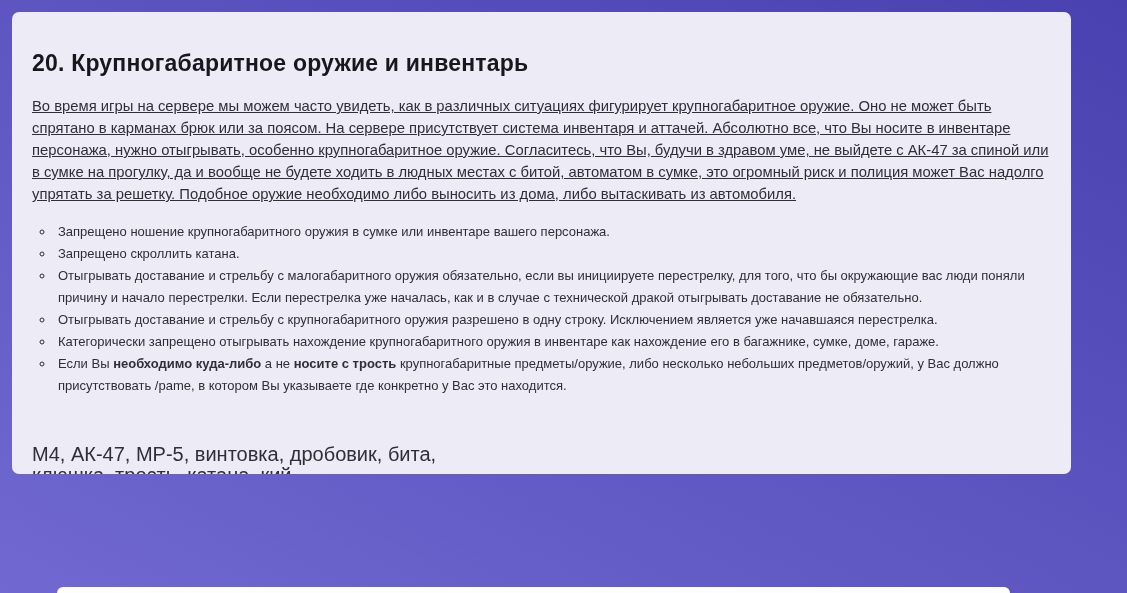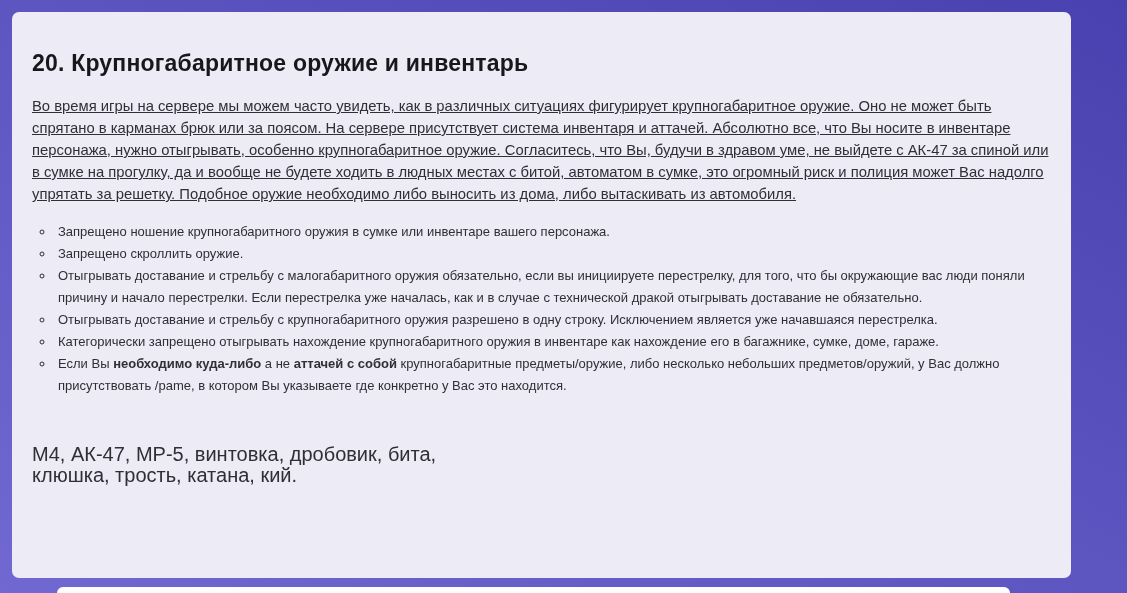--- a/index.html
+++ b/index.html
@@ -19,21 +19,21 @@
     overflow:hidden;
   }
   .page{
     position:relative;
     width:1127px;height:593px;
     background:linear-gradient(to top right,var(--bg-start),var(--bg-end));
   }
   .card{
     position:absolute;
     left:12px;top:12px;
-    width:1059px;height:566px;
+    width:1059px;height:462px;
     background:var(--card-bg);
     border-radius:7px;
     padding:36px 20px 8px 20px;
     overflow:hidden;
     color:var(--body-text);
   }
   h1{
     margin:0;
     font-size:23px;
     line-height:30px;
@@ -89,25 +89,25 @@
 
 <div class="page">
   <section class="card">
 
     <h1>20. Крупногабаритное оружие и инвентарь</h1>
 
     <p class="intro">Во время игры на сервере мы можем часто увидеть, как в различных ситуациях фигурирует крупногабаритное оружие. Оно не может быть спрятано в карманах брюк или за поясом. На сервере присутствует система инвентаря и аттачей. Абсолютно все, что Вы носите в инвентаре персонажа, нужно отыгрывать, особенно крупногабаритное оружие. Согласитесь, что Вы, будучи в здравом уме, не выйдете с АК-47 за спиной или в сумке на прогулку, да и вообще не будете ходить в людных местах с битой, автоматом в сумке, это огромный риск и полиция может Вас надолго упрятать за решетку. Подобное оружие необходимо либо выносить из дома, либо вытаскивать из автомобиля.</p>
 
     <ul class="rules">
       <li>Запрещено ношение крупногабаритного оружия в сумке или инвентаре вашего персонажа.</li>
-      <li>Запрещено скроллить оружие.</li>
+      <li>Запрещено скроллить катана.</li>
       <li>Отыгрывать доставание и стрельбу с малогабаритного оружия обязательно, если вы инициируете перестрелку, для того, что бы окружающие вас люди поняли причину и начало перестрелки. Если перестрелка уже началась, как и в случае с технической дракой отыгрывать доставание не обязательно.</li>
       <li>Отыгрывать доставание и стрельбу с крупногабаритного оружия разрешено в одну строку. Исключением является уже начавшаяся перестрелка.</li>
       <li>Категорически запрещено отыгрывать нахождение крупногабаритного оружия в инвентаре как нахождение его в багажнике, сумке, доме, гараже.</li>
-      <li><span>Если Вы </span><strong>необходимо куда-либо</strong><span> а не </span><strong>аттачей с собой</strong><span> крупногабаритные предметы/оружие, либо несколько небольших предметов/оружий, у Вас должно присутствовать /pame, в котором Вы указываете где конкретно у Вас это находится.</span></li>
+      <li><span>Если Вы </span><strong>необходимо куда-либо</strong><span> а не </span><strong>носите с трость</strong><span> крупногабаритные предметы/оружие, либо несколько небольших предметов/оружий, у Вас должно присутствовать /pame, в котором Вы указываете где конкретно у Вас это находится.</span></li>
     </ul>
 
     <div class="weapon-cols">
       <div class="col">
         <p>М4, АК-47, МР-5, винтовка, дробовик, бита, клюшка, трость, катана, кий.</p>
       </div>
     </div>
 
   </section>
 

